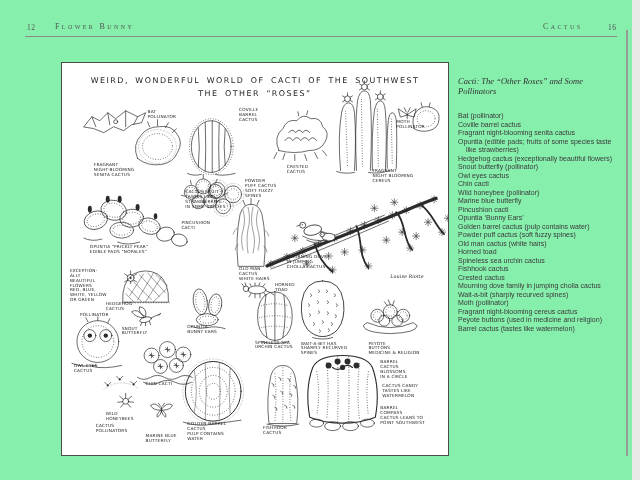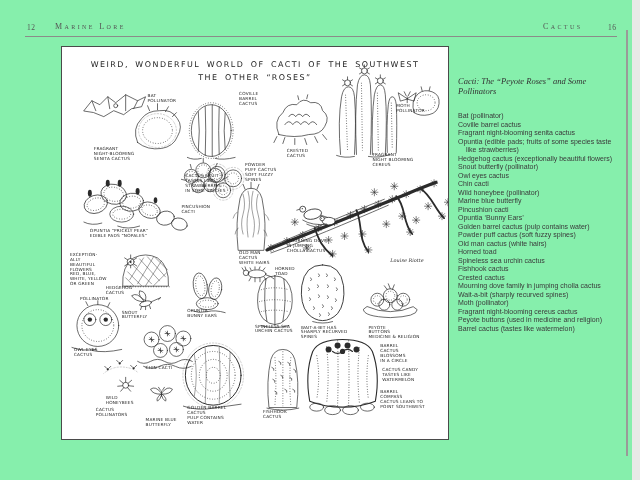--- a/index.html
+++ b/index.html
@@ -10,21 +10,21 @@
   
   .hdr-num{position:absolute;top:23px;font:7.5px "Liberation Serif",serif;color:#555;letter-spacing:.5px;}
   .hdr-title{position:absolute;top:22px;font:8px "Liberation Serif",serif;font-variant:small-caps;
              letter-spacing:2.4px;color:#555;}
   #lh-num{left:27px;} #lh-title{left:55px;}
   #rh-title{left:543px;} #rh-num{left:608px;}
   .hdr-rule{position:absolute;top:36px;height:1px;background:#8b8b89;}
   #lh-rule{left:25px;width:412px;} #rh-rule{left:368px;width:249px;}
 
   
-  .frame{position:absolute;left:61px;top:46px;width:388px;height:394px;
+  .frame{position:absolute;left:61px;top:62px;width:388px;height:394px;
          border:1.6px solid #4a4a4a;box-sizing:border-box;background:#fff;}
   .frame svg{display:block;width:100%;height:100%;}
   .ink{stroke:#2b2b2b;fill:none;stroke-width:.7;stroke-linecap:round;stroke-linejoin:round;}
   .thick{stroke-width:3.2;} .mid{stroke-width:1.8;} .thin{stroke-width:.45;}
   .dots{stroke:#2b2b2b;fill:none;stroke-width:.9;stroke-dasharray:.7 1.9;}
   .fuzz{stroke:#2b2b2b;fill:none;stroke-width:.55;stroke-dasharray:.4 1.1;}
   .fillink{fill:#2b2b2b;stroke:none;}
   .white{fill:#fff;stroke:#2b2b2b;stroke-width:.8;}
   .lbl{font:4.3px "DejaVu Sans",sans-serif;fill:#1f1f1f;letter-spacing:.2px;}
   .ill-title{font:8px "DejaVu Sans",sans-serif;letter-spacing:1.5px;word-spacing:2.4px;fill:#1f1f1f;}
@@ -34,21 +34,21 @@
   .caps{position:absolute;left:458px;top:76px;width:164px;}
   .cap-title{font:italic 8.5px "Liberation Serif",serif;color:#333;margin:0 0 16px 0;}
   .cap-item{font-size:7px;line-height:8.5px;color:#3a3a3a;padding-left:8px;text-indent:-8px;}
 </style>
 </head>
 <body>
 
 <div class="spread">
 
   <span class="hdr-num" id="lh-num">12</span>
-  <span class="hdr-title" id="lh-title">Marine Lore</span>
+  <span class="hdr-title" id="lh-title">Flower Bunny</span>
   <div class="hdr-rule" id="lh-rule"></div>
 
   <span class="hdr-title" id="rh-title">Cactus</span>
   <span class="hdr-num" id="rh-num">16</span>
   <div class="hdr-rule" id="rh-rule"></div>
 
   <div class="frame">
     <svg viewBox="0 0 388 394">
       <text class="ill-title" x="194" y="20" text-anchor="middle">WEIRD, WONDERFUL WORLD OF CACTI OF THE SOUTHWEST</text>
       <text class="ill-title" x="194" y="33" text-anchor="middle">THE OTHER “ROSES”</text>
@@ -435,21 +435,21 @@
           <text x="320" y="352.9" class="lbl">COMPASS</text>
           <text x="320" y="357.8" class="lbl">CACTUS LEANS TO</text>
           <text x="320" y="362.7" class="lbl">POINT SOUTHWEST</text>
         </g>
 
       <text class="sig" x="330" y="216">Louise Riotte</text>
     </svg>
   </div>
 
   <div class="caps">
-    <p class="cap-title">Cacti: The “Peyote Roses” and Some Pollinators</p>
+    <p class="cap-title">Cacti: The “Other Roses” and Some Pollinators</p>
     <div id="cap-list">
         <div class="cap-item">Bat (pollinator)</div>
         <div class="cap-item">Coville barrel cactus</div>
         <div class="cap-item">Fragrant night-blooming senita cactus</div>
         <div class="cap-item">Opuntia (edible pads; fruits of some species taste like strawberries)</div>
         <div class="cap-item">Hedgehog cactus (exceptionally beautiful flowers)</div>
         <div class="cap-item">Snout butterfly (pollinator)</div>
         <div class="cap-item">Owl eyes cactus</div>
         <div class="cap-item">Chin cacti</div>
         <div class="cap-item">Wild honeybee (pollinator)</div>

